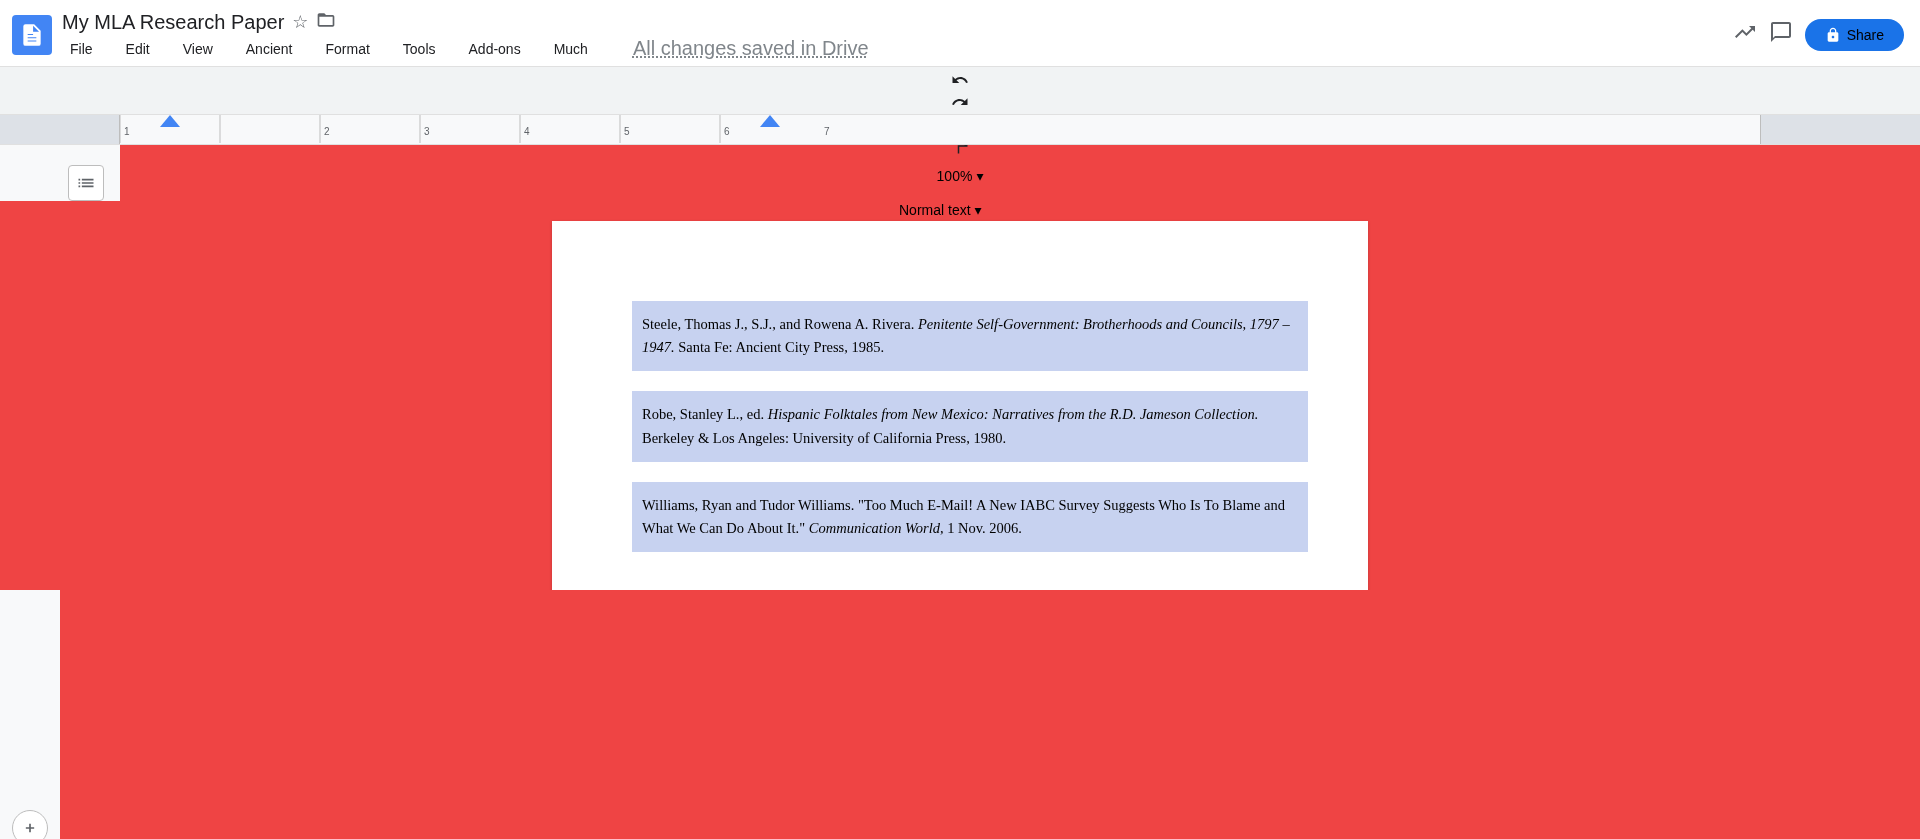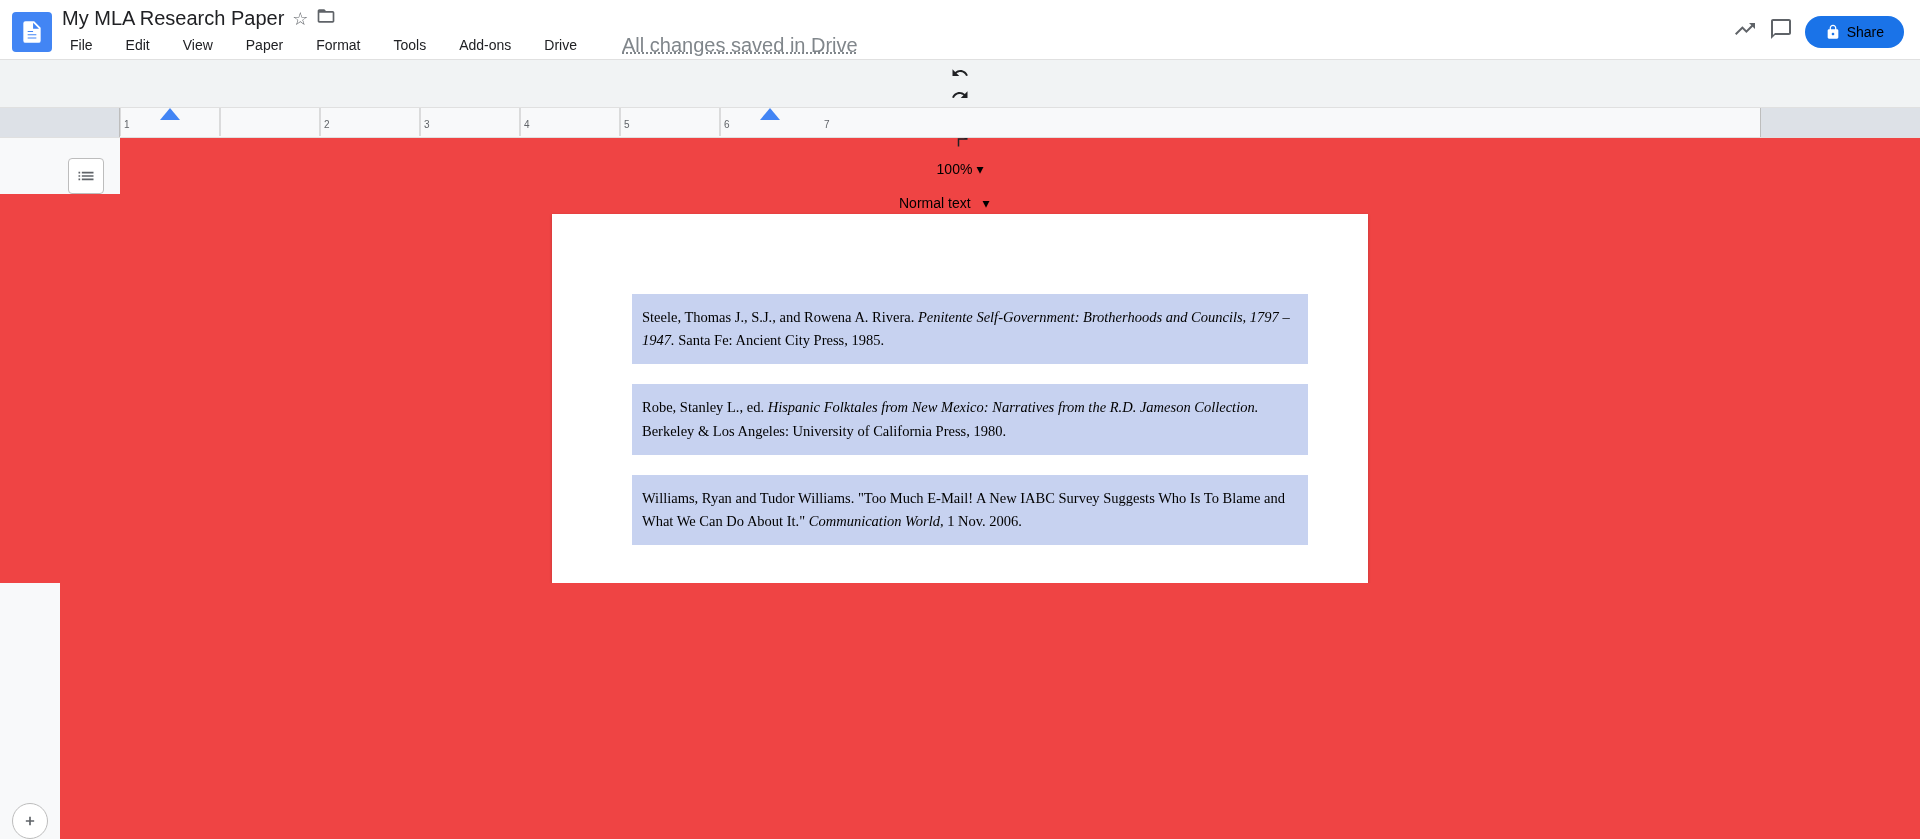--- a/index.html
+++ b/index.html
@@ -5,21 +5,21 @@
     * { margin: 0; padding: 0; box-sizing: border-box; }
     body { font-family: Arial, sans-serif; background: #f8f9fa; width: 1920px; height: 839px; overflow: hidden; }
 
     
     #top-bar {
       display: flex;
       align-items: center;
       background: #fff;
       padding: 8px 16px 4px 12px;
       border-bottom: 1px solid #e0e0e0;
-      height: 60px;
+      height: 67px;
     }
     #app-icon {
       width: 40px; height: 40px;
       background: #4285f4;
       border-radius: 4px;
       display: flex; align-items: center; justify-content: center;
       margin-right: 10px;
       flex-shrink: 0;
     }
     #app-icon svg { width: 26px; height: 26px; fill: white; }
@@ -85,21 +85,21 @@
     #zoom-select {
       background: none; border: 1px solid transparent;
       font-size: 14px; cursor: pointer;
       padding: 4px 6px; border-radius: 4px;
       display: flex; align-items: center; gap: 4px;
     }
     #style-select {
       background: none; border: 1px solid transparent;
       font-size: 14px; cursor: pointer;
       padding: 4px 8px; border-radius: 4px;
-      display: flex; gap: 12px;
+      display: flex; gap: 4px;
       min-width: 140px;
     }
     #font-size-select {
       background: none; border: 1px solid transparent;
       font-size: 14px; cursor: pointer;
       padding: 4px 6px; border-radius: 4px;
       display: flex; align-items: center; gap: 0;
     }
     .format-btn {
       background: none; border: none; cursor: pointer;
@@ -249,25 +249,25 @@
       <span id="folder-icon">
         <svg width="20" height="20" viewBox="0 0 24 24" fill="#5f6368">
             <path d="M20 6h-8l-2-2H4c-1.1 0-2 .9-2 2v12c0 1.1.9 2 2 2h16c1.1 0 2-.9 2-2V8c0-1.1-.9-2-2-2zm0 12H4V8h16v10z"></path>
           </svg>
       </span>
     </div>
     <div id="menu-row">
       <span class="menu-item">File</span>
       <span class="menu-item">Edit</span>
       <span class="menu-item">View</span>
-      <span class="menu-item">Paper</span>
+      <span class="menu-item">Ancient</span>
       <span class="menu-item">Format</span>
       <span class="menu-item">Tools</span>
       <span class="menu-item">Add-ons</span>
-      <span class="menu-item">Drive</span>
+      <span class="menu-item">Much</span>
       <span id="all-changes-saved">All changes saved in Drive</span>
     </div>
   </div>
 
   <div id="top-right">
     <span id="explore-icon">
       <svg width="24" height="24" viewBox="0 0 24 24" fill="#5f6368">
           <path d="M16 6l2.29 2.29-4.88 4.88-4-4L2 16.59 3.41 18l6-6 4 4 6.3-6.29L22 12V6z"></path>
         </svg>
     </span>

